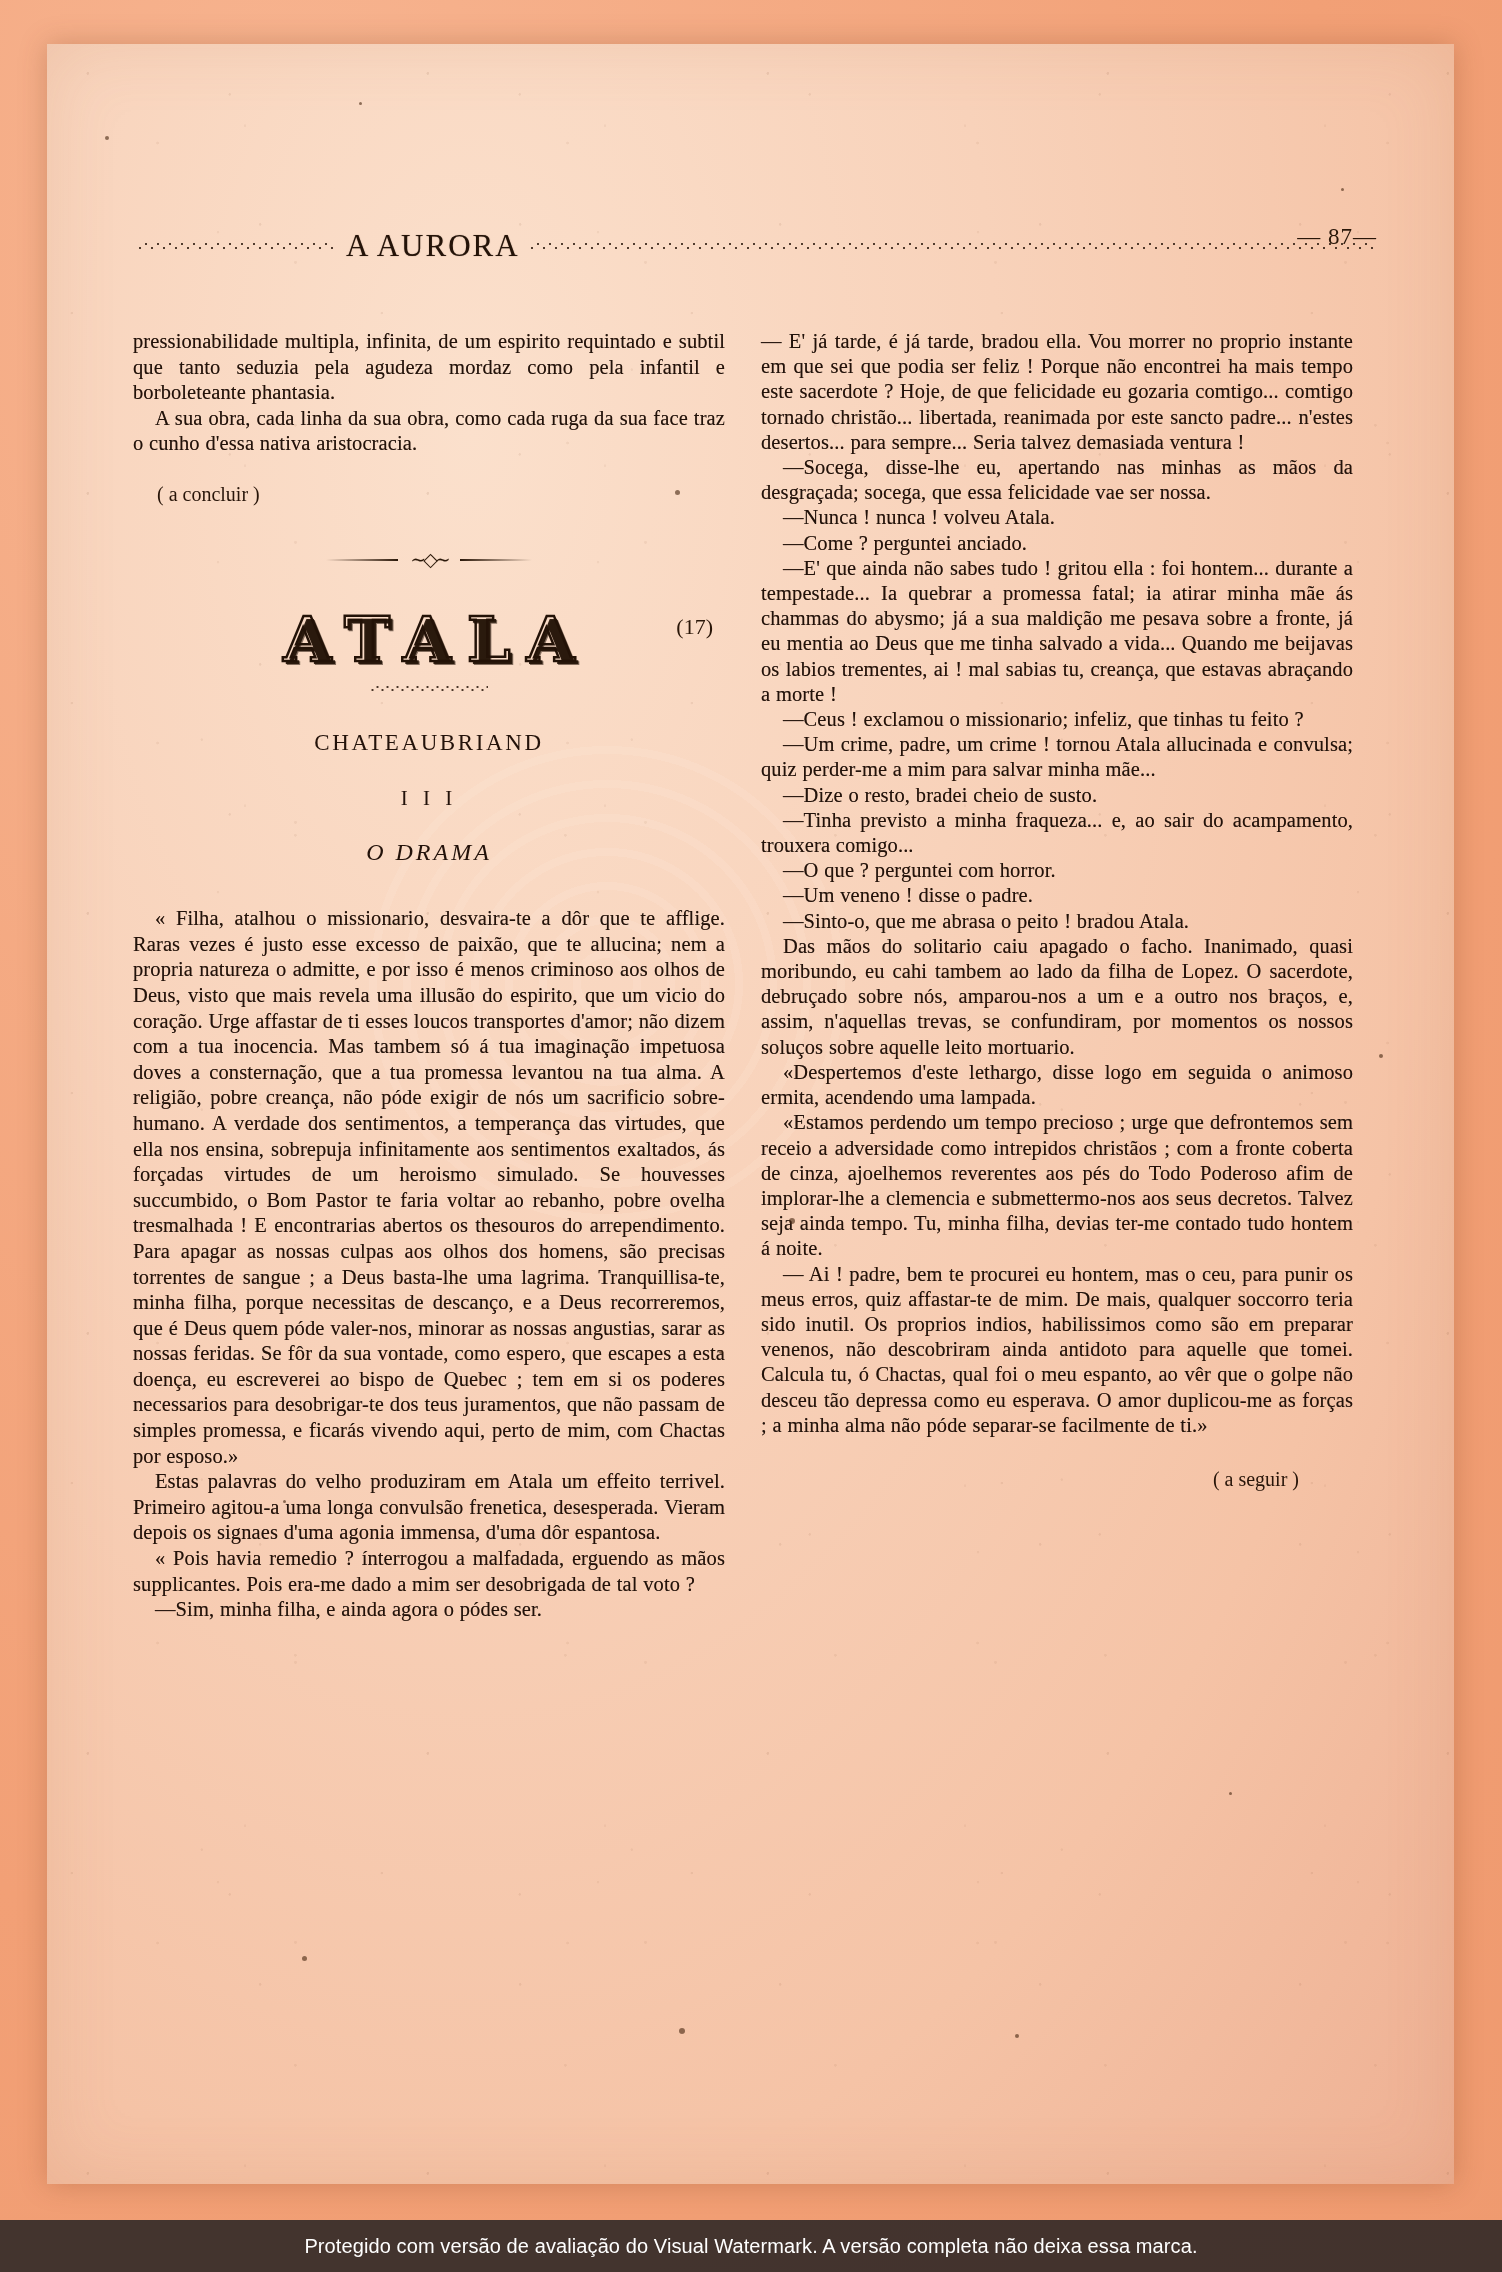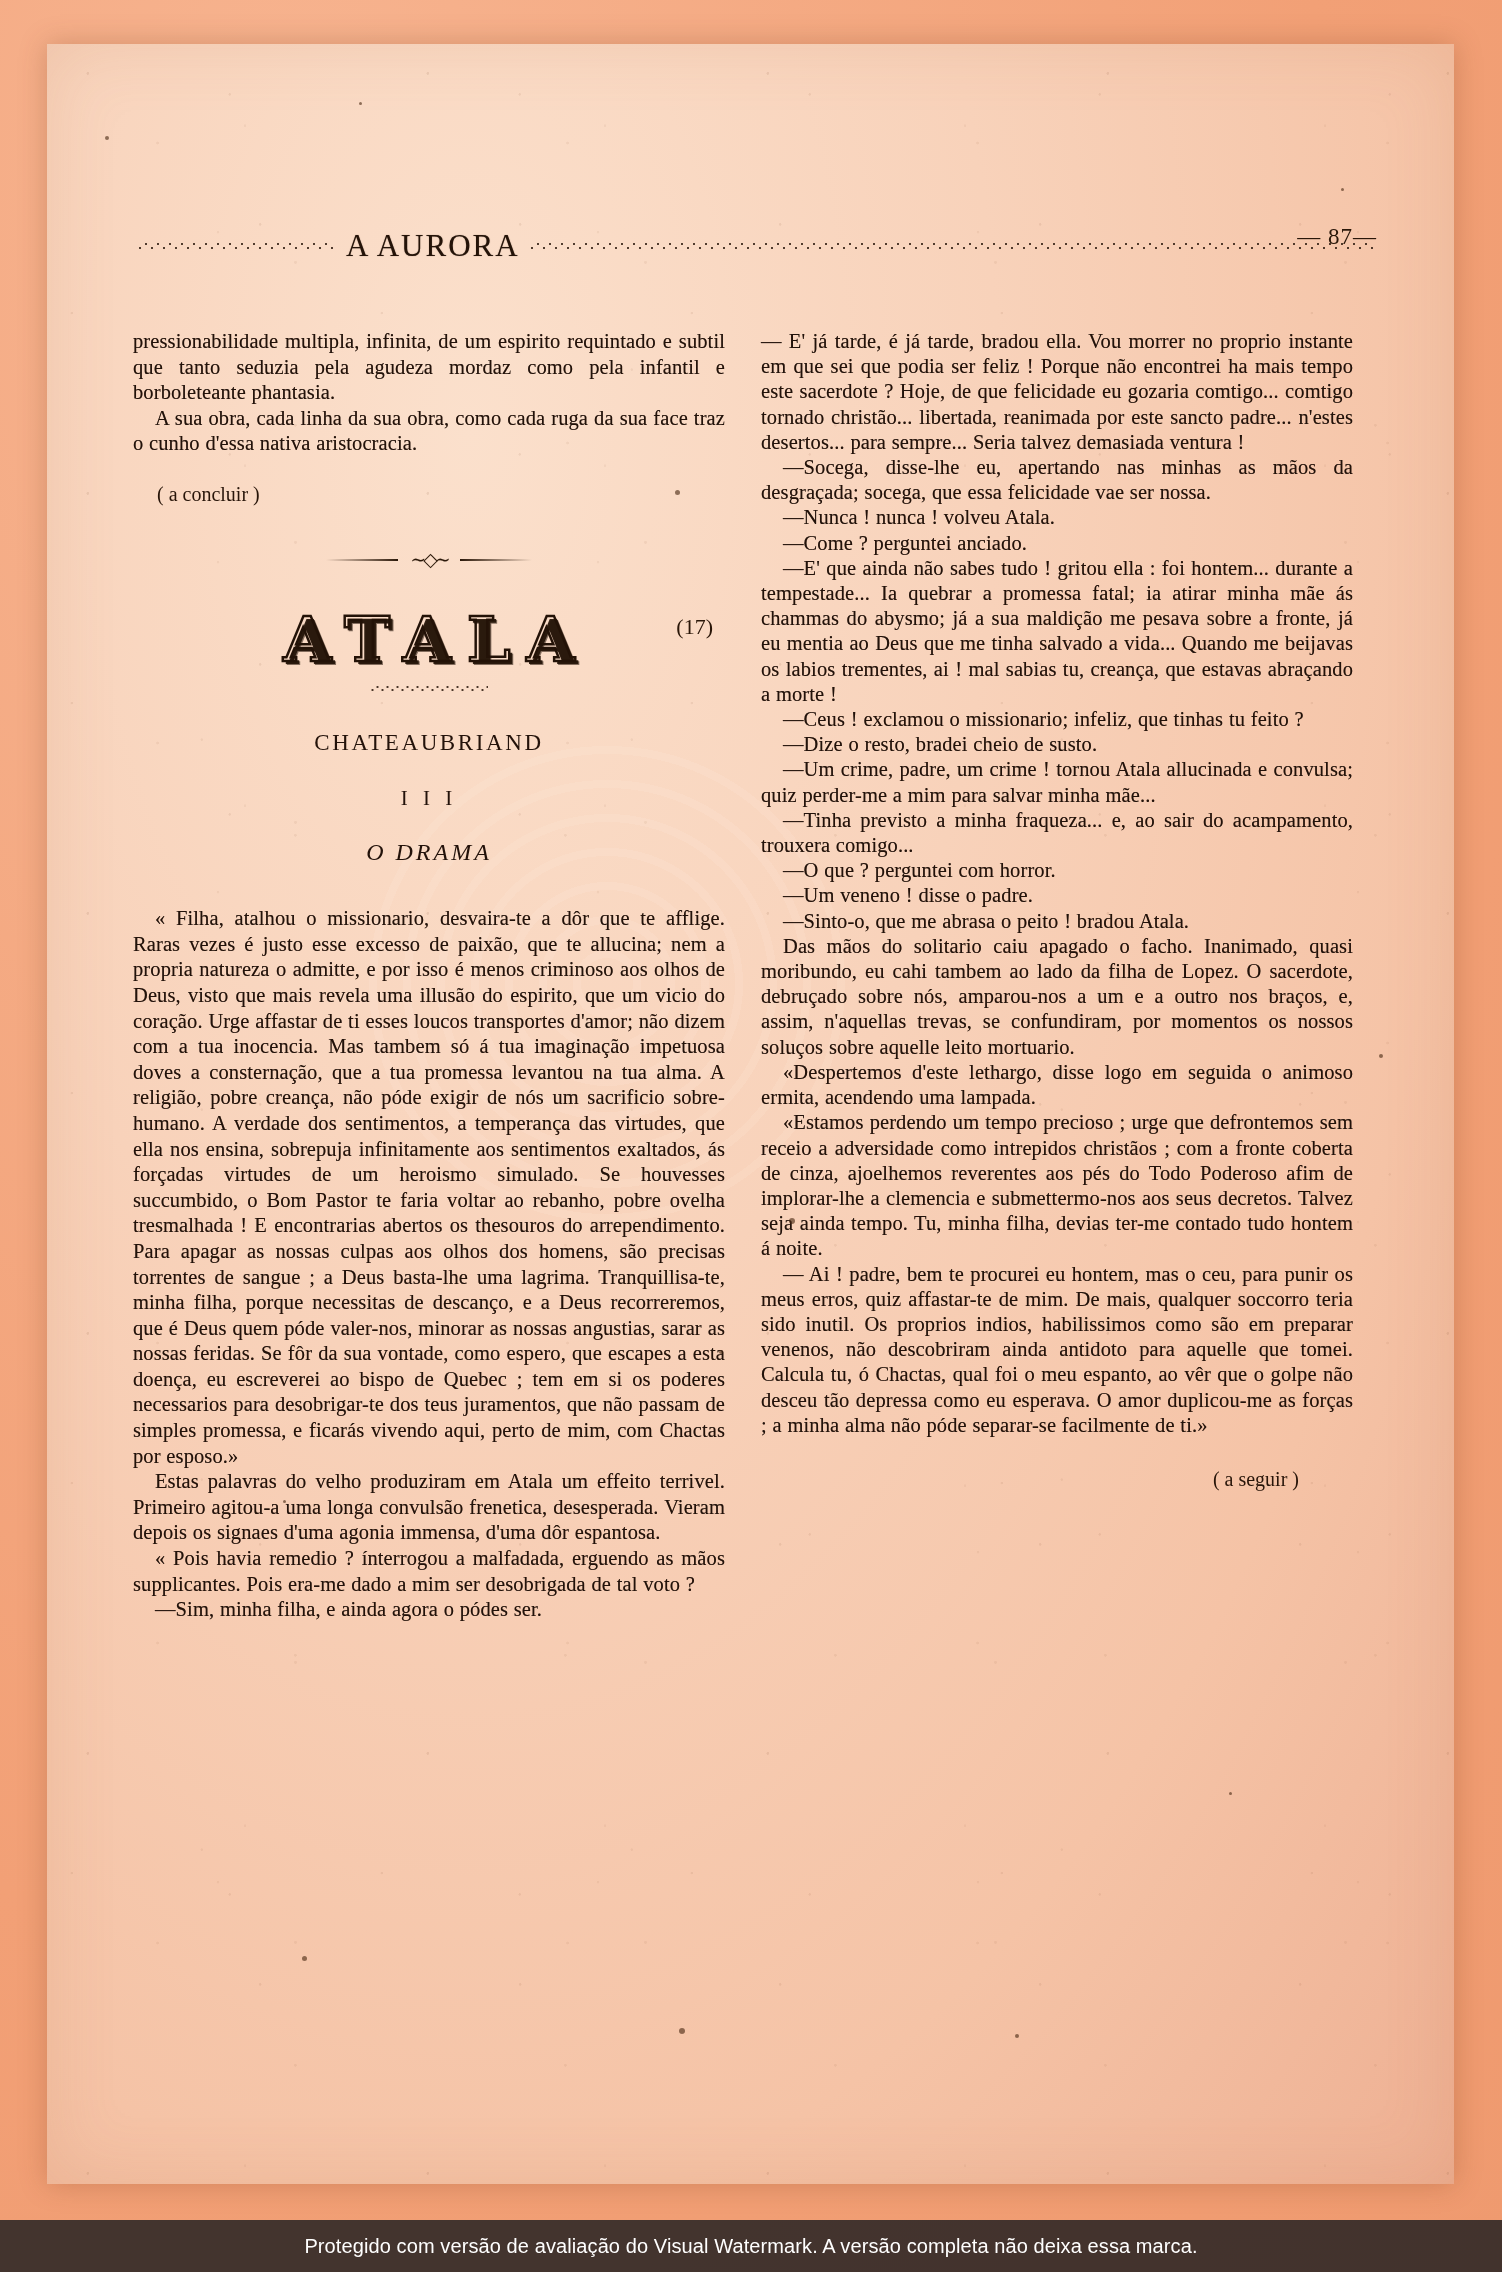--- a/index.html
+++ b/index.html
@@ -328,22 +328,22 @@
         <p class="para">—Sim, minha filha, e ainda agora o pódes ser.</p>
       </div>
 
       <div class="col">
         <p class="para flush tight">— E' já tarde, é já tarde, bradou ella. Vou morrer no proprio instante em que sei que podia ser feliz ! Porque não encontrei ha mais tempo este sacerdote ? Hoje, de que felicidade eu gozaria comtigo... comtigo tornado christão... libertada, reanimada por este sancto padre... n'estes desertos... para sempre... Seria talvez demasiada ventura !</p>
         <p class="para tight">—Socega, disse-lhe eu, apertando nas minhas as mãos da desgraçada; socega, que essa felicidade vae ser nossa.</p>
         <p class="para tight">—Nunca ! nunca ! volveu Atala.</p>
         <p class="para tight">—Come ? perguntei anciado.</p>
         <p class="para tight">—E' que ainda não sabes tudo ! gritou ella : foi hontem... durante a tempestade... Ia quebrar a promessa fatal; ia atirar minha mãe ás chammas do abysmo; já a sua maldição me pesava sobre a fronte, já eu mentia ao Deus que me tinha salvado a vida... Quando me beijavas os labios trementes, ai ! mal sabias tu, creança, que estavas abraçando a morte !</p>
         <p class="para tight">—Ceus ! exclamou o missionario; infeliz, que tinhas tu feito ?</p>
+        <p class="para tight">—Um crime, padre, um crime ! tornou Atala allucinada e convulsa; quiz perder-me a mim para salvar minha mãe...</p>
         <p class="para tight">—Dize o resto, bradei cheio de susto.</p>
-        <p class="para tight">—Um crime, padre, um crime ! tornou Atala allucinada e convulsa; quiz perder-me a mim para salvar minha mãe...</p>
         <p class="para tight">—Tinha previsto a minha fraqueza... e, ao sair do acampamento, trouxera comigo...</p>
         <p class="para tight">—O que ? perguntei com horror.</p>
         <p class="para tight">—Um veneno ! disse o padre.</p>
         <p class="para tight">—Sinto-o, que me abrasa o peito ! bradou Atala.</p>
         <p class="para tight">Das mãos do solitario caiu apagado o facho. Inanimado, quasi moribundo, eu cahi tambem ao lado da filha de Lopez. O sacerdote, debruçado sobre nós, amparou-nos a um e a outro nos braços, e, assim, n'aquellas trevas, se confundiram, por momentos os nossos soluços sobre aquelle leito mortuario.</p>
         <p class="para tight">«Despertemos d'este lethargo, disse logo em seguida o animoso ermita, acendendo uma lampada.</p>
         <p class="para tight">«Estamos perdendo um tempo precioso ; urge que defrontemos sem receio a adversidade como intrepidos christãos ; com a fronte coberta de cinza, ajoelhemos reverentes aos pés do Todo Poderoso afim de implorar-lhe a clemencia e submettermo-nos aos seus decretos. Talvez seja ainda tempo. Tu, minha filha, devias ter-me contado tudo hontem á noite.</p>
         <p class="para tight">— Ai ! padre, bem te procurei eu hontem, mas o ceu, para punir os meus erros, quiz affastar-te de mim. De mais, qualquer soccorro teria sido inutil. Os proprios indios, habilissimos como são em preparar venenos, não descobriram ainda antidoto para aquelle que tomei. Calcula tu, ó Chactas, qual foi o meu espanto, ao vêr que o golpe não desceu tão depressa como eu esperava. O amor duplicou-me as forças ; a minha alma não póde separar-se facilmente de ti.»</p>
 
         <div class="signoff right">( a seguir )</div>

